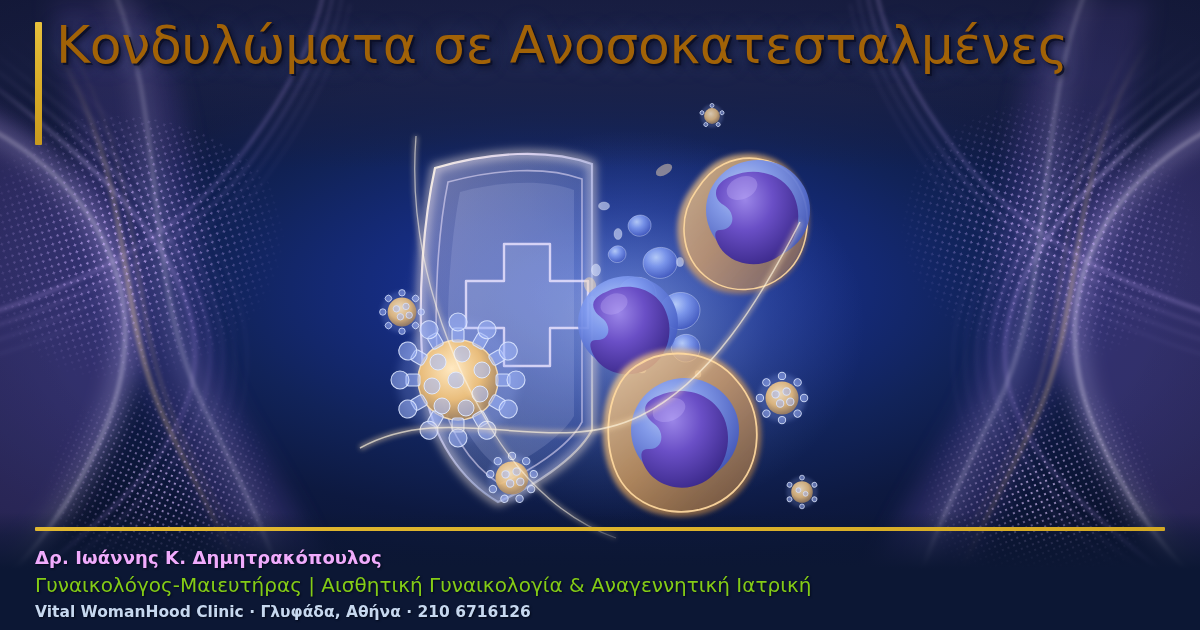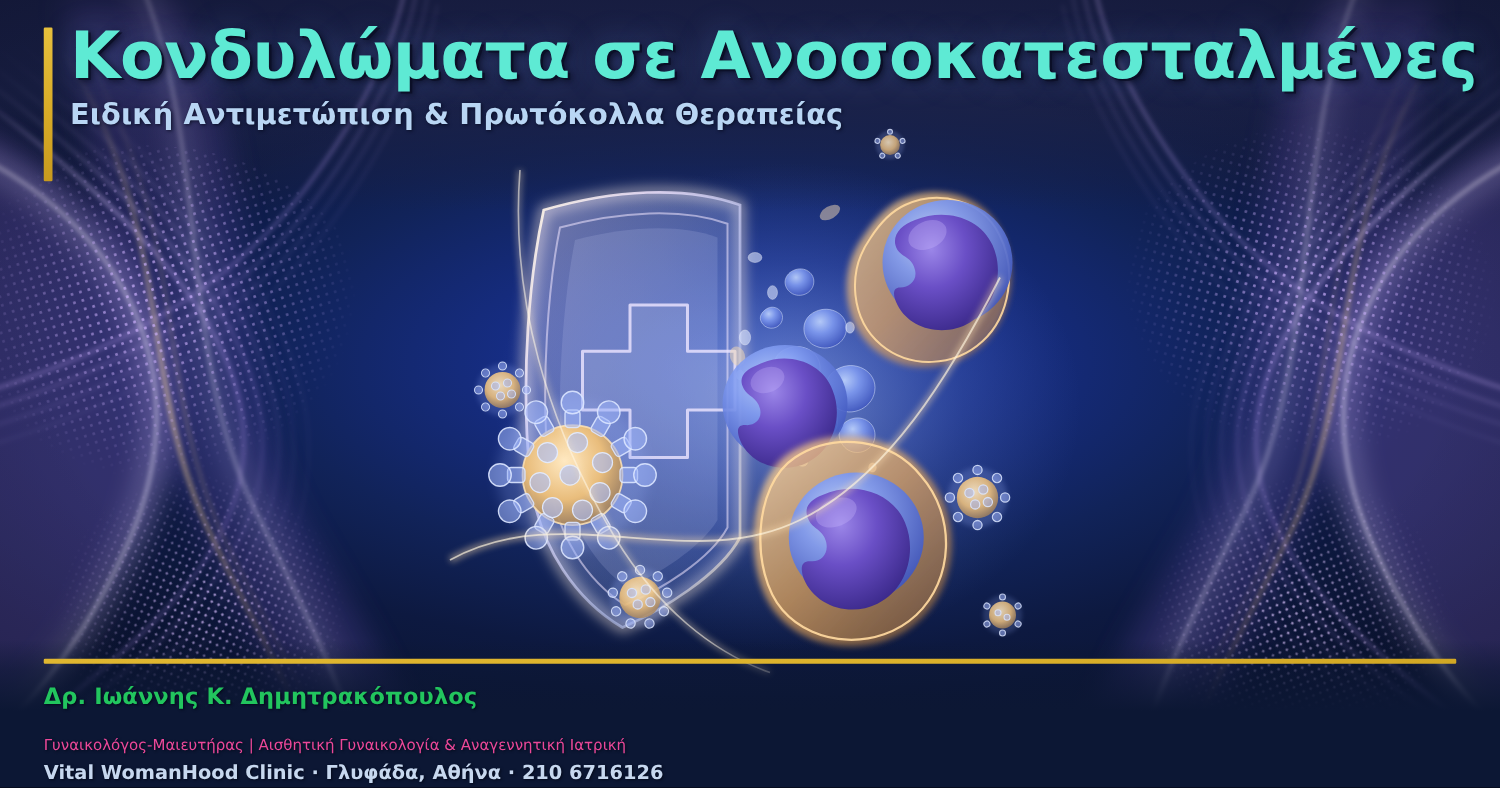--- a/index.html
+++ b/index.html
@@ -103,23 +103,23 @@
     border-radius: 1px;
   }
   .title-block {
     position: absolute;
     left: 56px; top: 18px;
     width: 1110px;
   }
   .main-title {
     margin: 0;
     font-size: 52px;
-    font-weight: 700;
+    font-weight: 400;
     line-height: 1.06;
-    color: #5eead4;
+    color: #a16207;
     letter-spacing: -0.3px;
     text-shadow:
        2px 2px 0 rgba(10,14,38,.85),
        3px 3px 6px rgba(5,8,26,.75),
        0 0 26px rgba(120,160,255,.28);
     white-space: nowrap;
   }
   .sub-title {
     margin: 6px 0 0 0;
     font-size: 23px;
@@ -140,31 +140,31 @@
   }
   .footer-block {
     position: absolute;
     left: 35px; top: 546px;
     width: 900px;
   }
   .doc-name {
     margin: 0;
     font-size: 18px;
     font-weight: 700;
-    color: #22c55e;
+    color: #f0abfc;
     letter-spacing: 0.1px;
     line-height: 1.3;
     text-shadow: 1px 1px 2px rgba(4,8,24,.9);
     white-space: nowrap;
   }
   .doc-spec {
-    margin: 20px 0 0 0;
-    font-size: 12px;
+    margin: 3px 0 0 0;
+    font-size: 20px;
     font-weight: 400;
-    color: #ec4899;
+    color: #84cc16;
     line-height: 1.32;
     text-shadow: 1px 1px 2px rgba(4,8,24,.85);
     white-space: nowrap;
   }
   .doc-contact {
     margin: 3px 0 0 0;
     font-size: 15.5px;
     font-weight: 700;
     color: #c7d8ef;
     line-height: 1.32;
@@ -635,21 +635,20 @@
       </g>
     </svg>
   </div>
 
   <div class="bg-vignette"></div>
   <div class="bg-bottom-band"></div>
 
   <div class="title-accent-bar"></div>
   <div class="title-block">
     <h1 class="main-title">Κονδυλώματα σε Ανοσοκατεσταλμένες</h1>
-    <p class="sub-title">Ειδική Αντιμετώπιση &amp; Πρωτόκολλα Θεραπείας</p>
   </div>
 
   <div class="footer-rule"></div>
   <div class="footer-block">
     <p class="doc-name">Δρ. Ιωάννης Κ. Δημητρακόπουλος</p>
     <p class="doc-spec">Γυναικολόγος-Μαιευτήρας | Αισθητική Γυναικολογία &amp; Αναγεννητική Ιατρική</p>
     <p class="doc-contact">Vital WomanHood Clinic  ·  Γλυφάδα, Αθήνα  ·  210 6716126</p>
   </div>
 
 </div>

